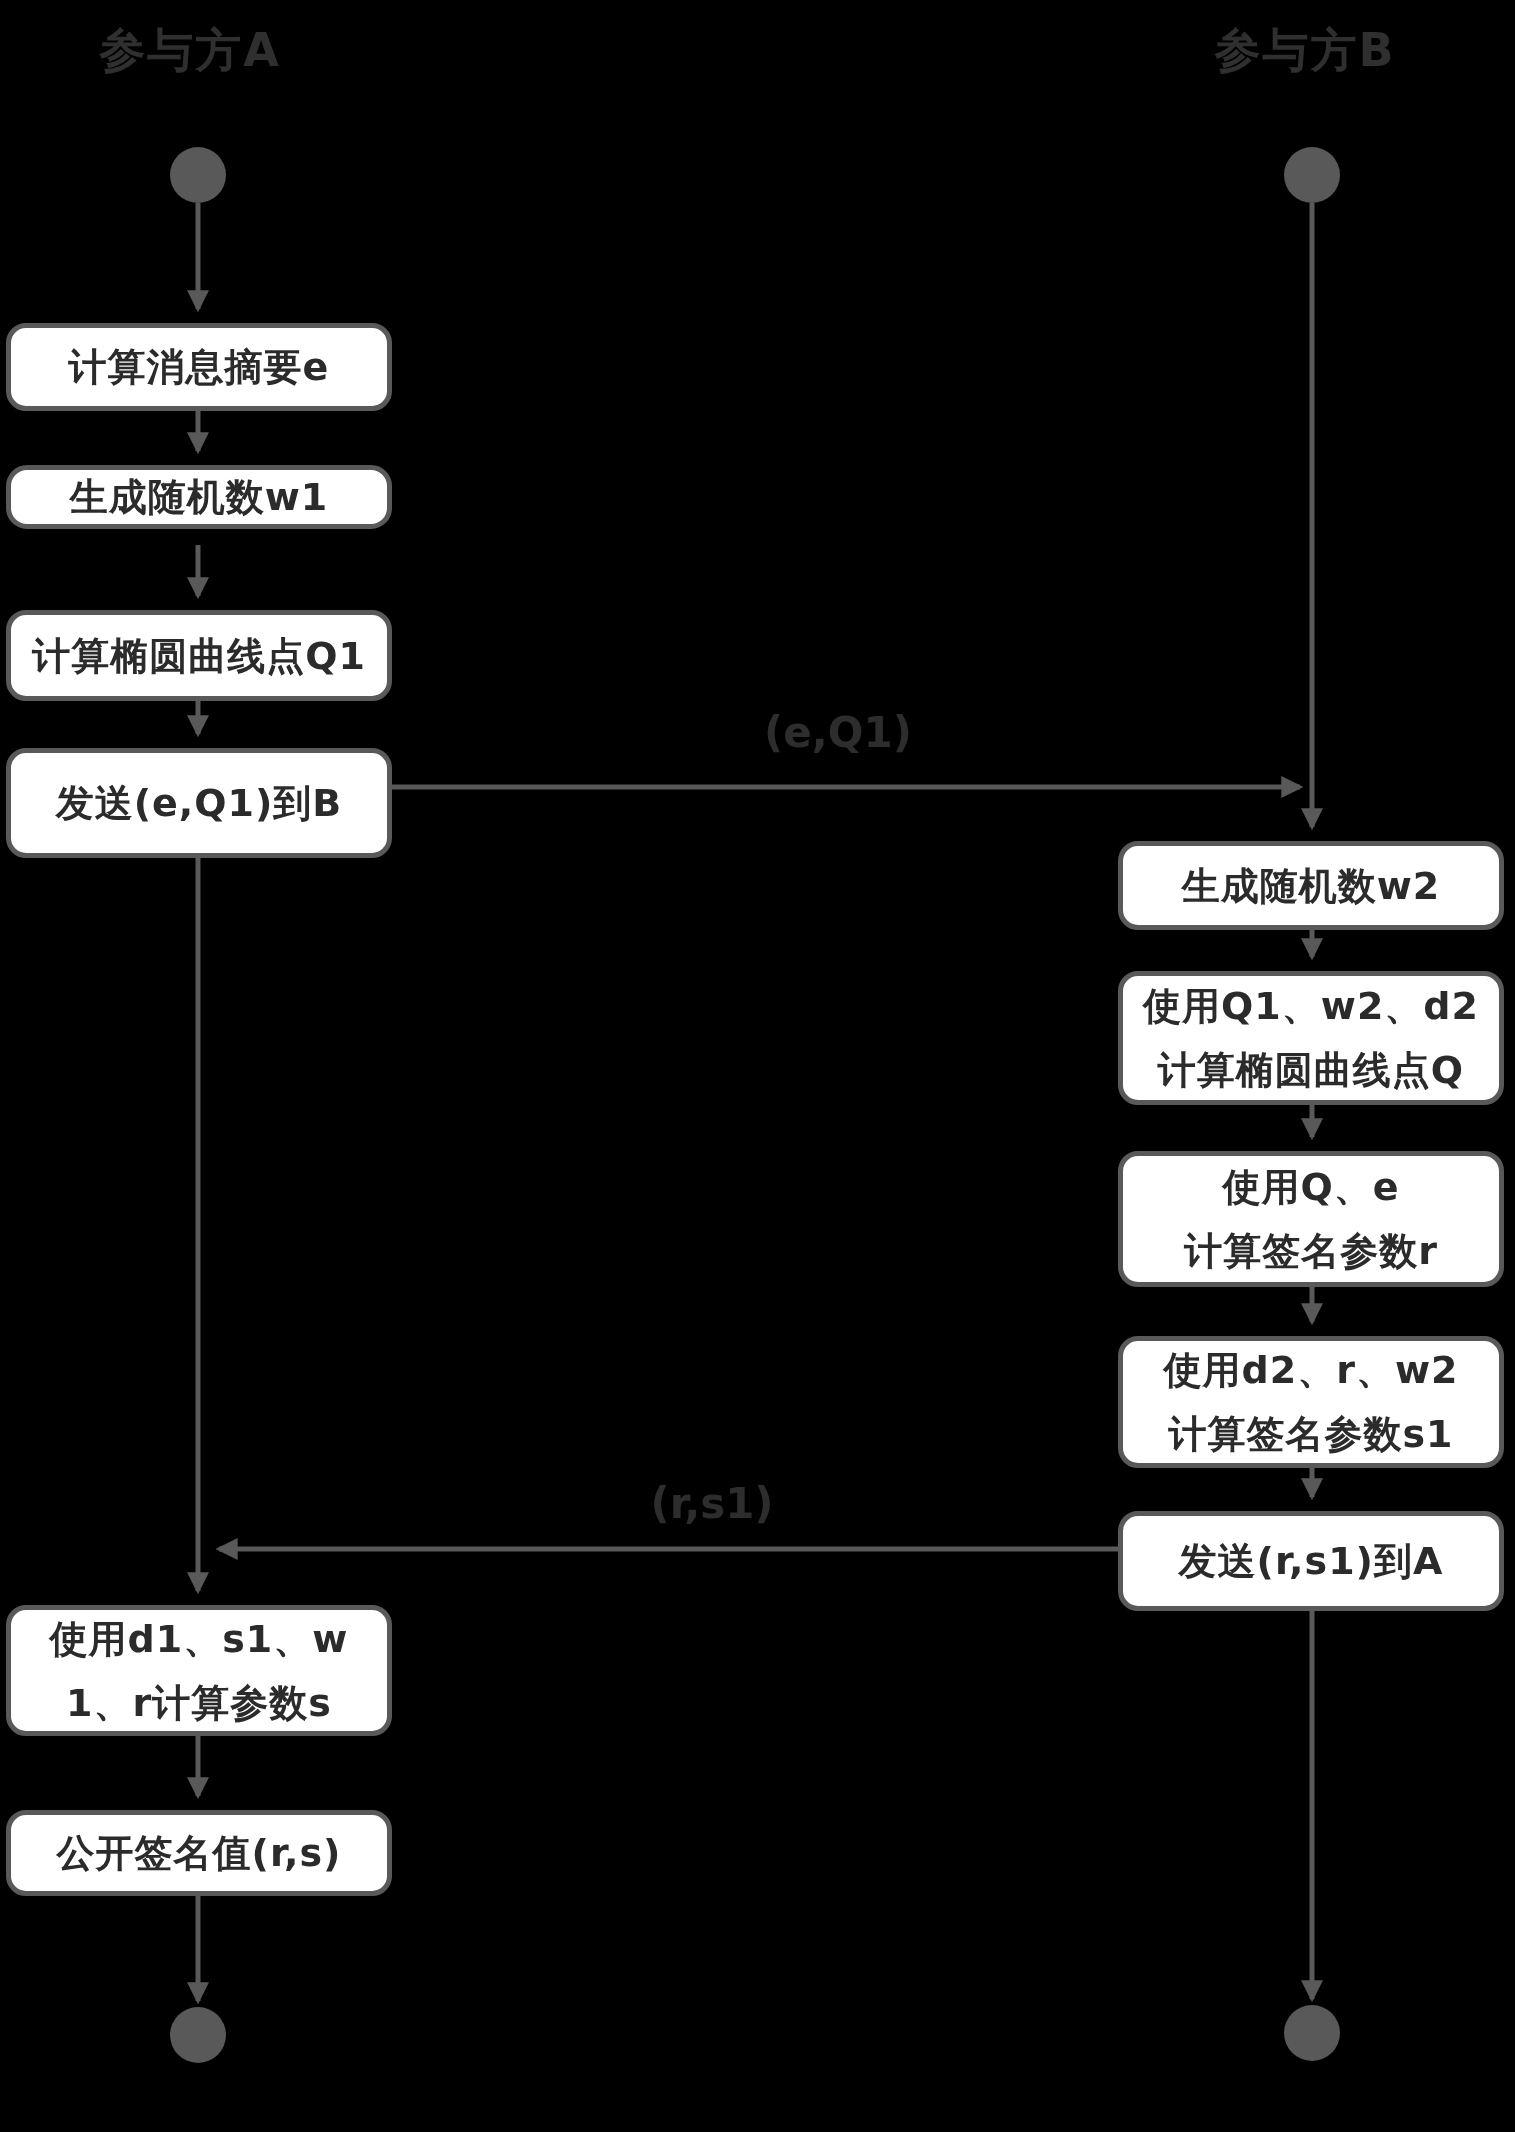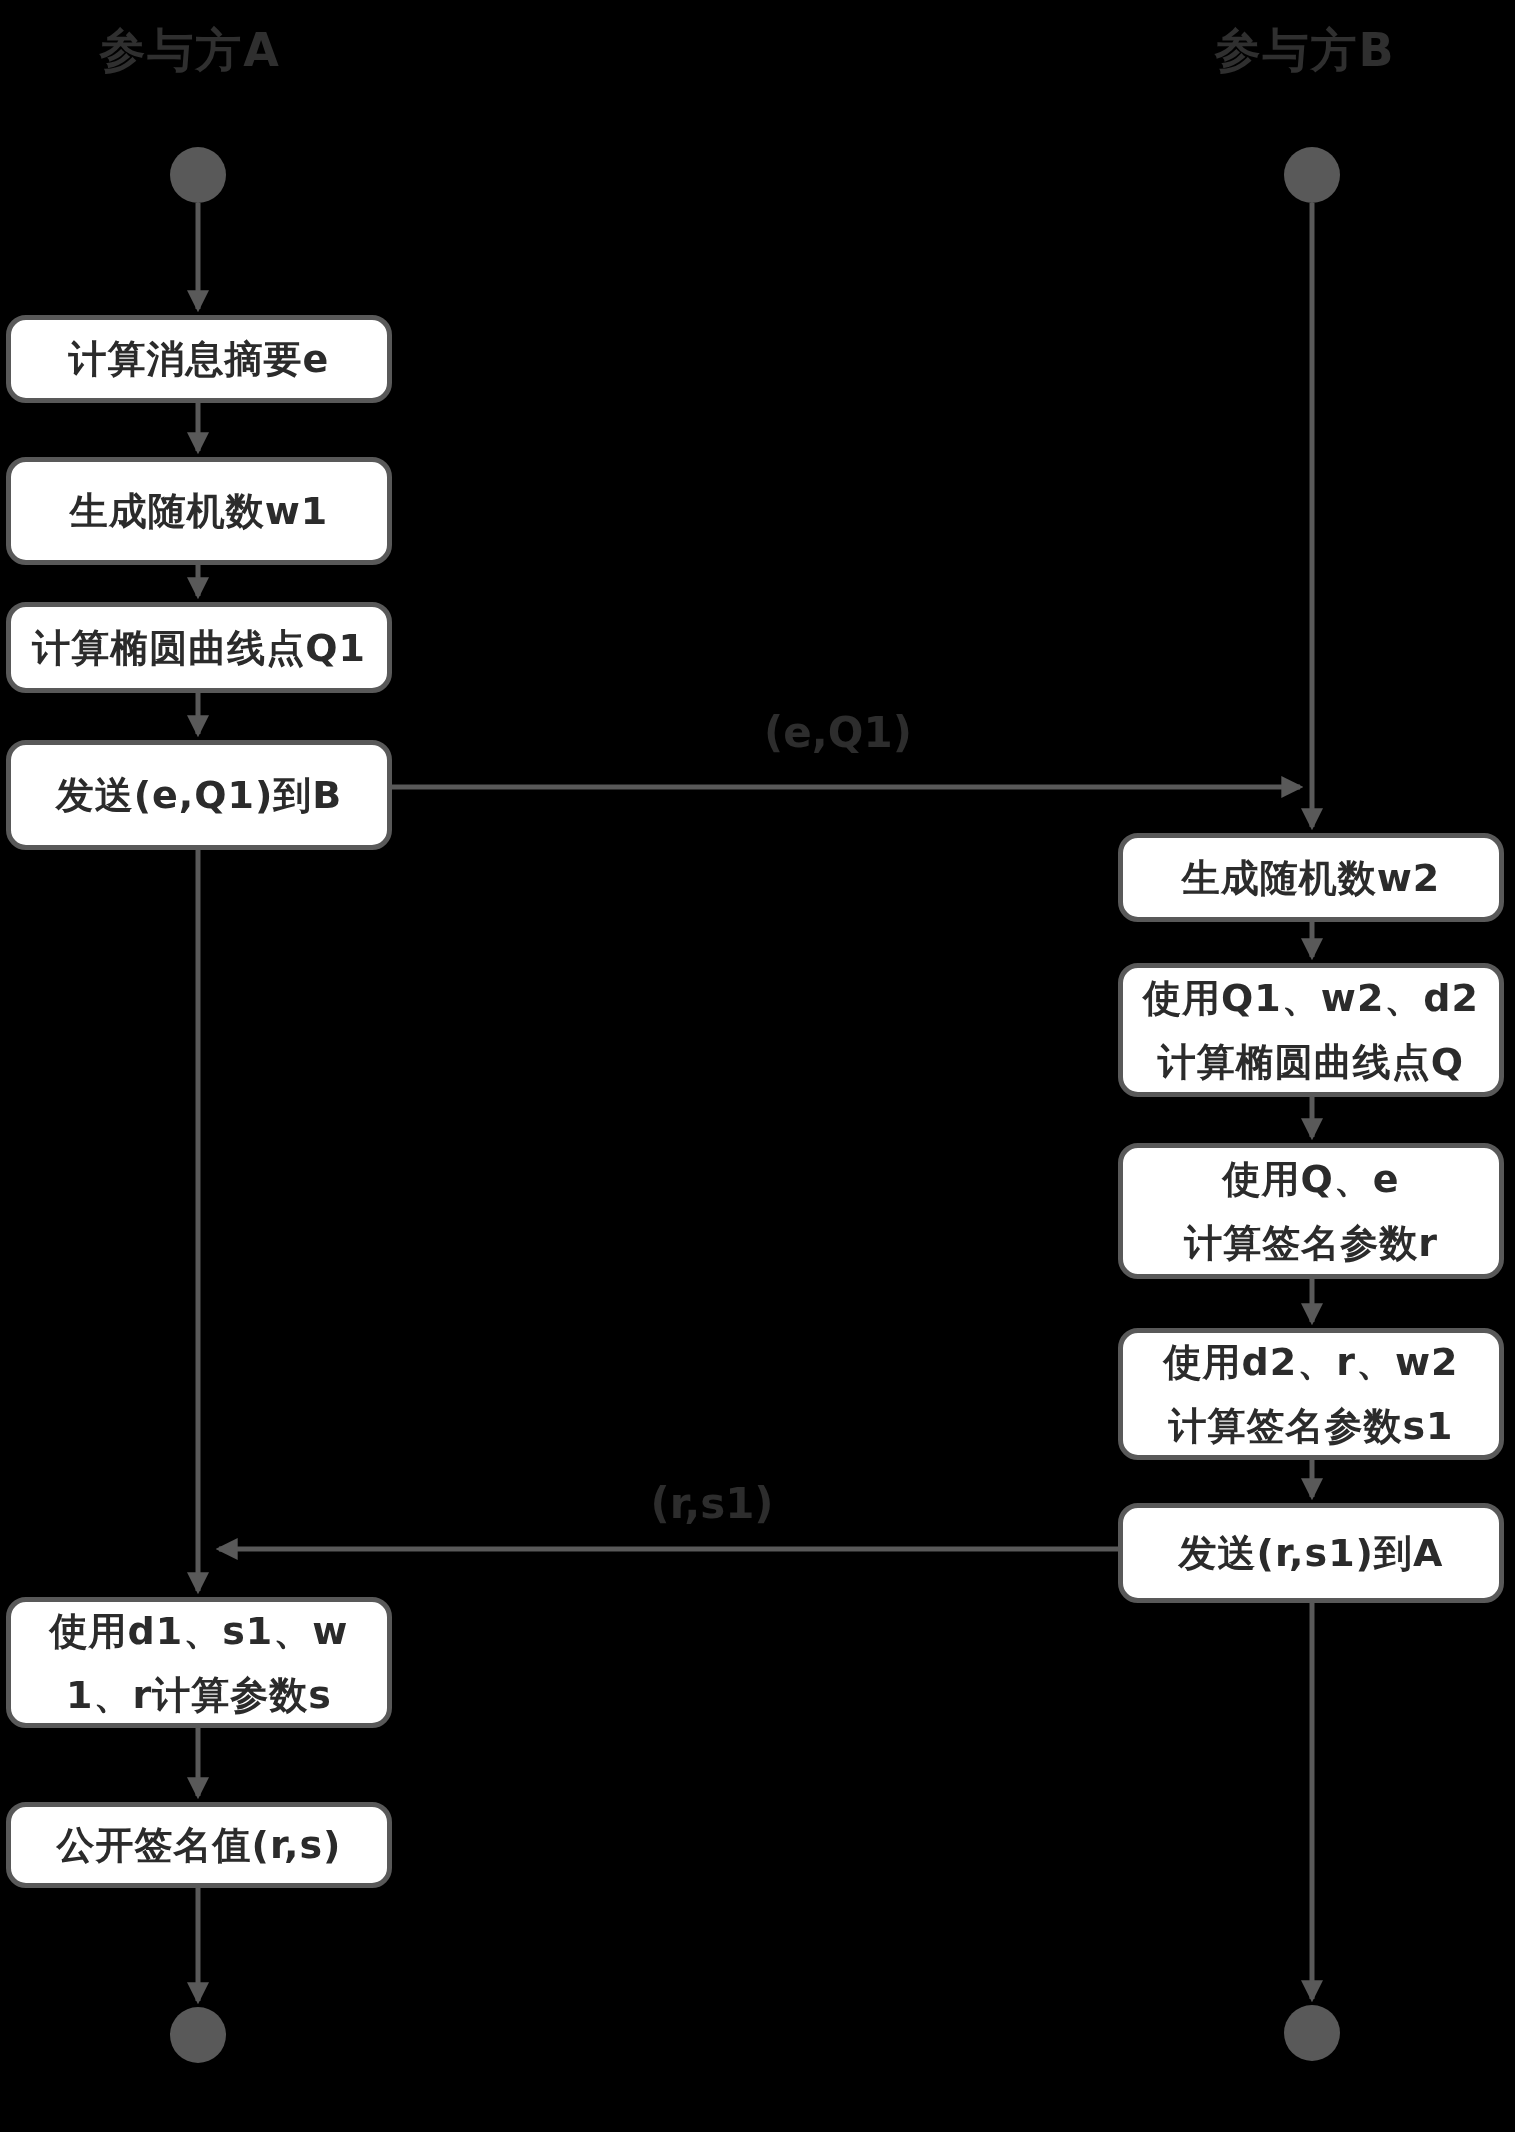--- a/index.html
+++ b/index.html
@@ -37,29 +37,30 @@
     border-radius: 20px;
     display: flex;
     flex-direction: column;
     align-items: center;
     justify-content: center;
     color: #2b2b2b;
     font-weight: 700;
     font-size: 38px;
     letter-spacing: 1px;
     text-align: center;
+    margin-top: 8px;
   }
   .step-box .line {
     line-height: 64px;
     white-space: nowrap;
   }
   .col-a { left: 6px;    width: 386px; }
   .col-b { left: 1118px; width: 386px; }
   #box-a1 { top: 315px;  height: 88px;  }
-  #box-a2 { top: 457px;  height: 108px;  }
+  #box-a2 { top: 457px;  height: 64px; border-radius: 21px;  }
   #box-a3 { top: 602px;  height: 91px;  }
   #box-a4 { top: 740px;  height: 110px;  }
   #box-a5 { top: 1597px; height: 131px; }
   #box-a6 { top: 1802px; height: 86px;  }
   #box-b1 { top: 833px;  height: 89px;  }
   #box-b2 { top: 963px;  height: 134px; }
   #box-b3 { top: 1143px; height: 136px; }
   #box-b4 { top: 1328px; height: 132px; }
   #box-b5 { top: 1503px; height: 100px;  }
   .message-label {

